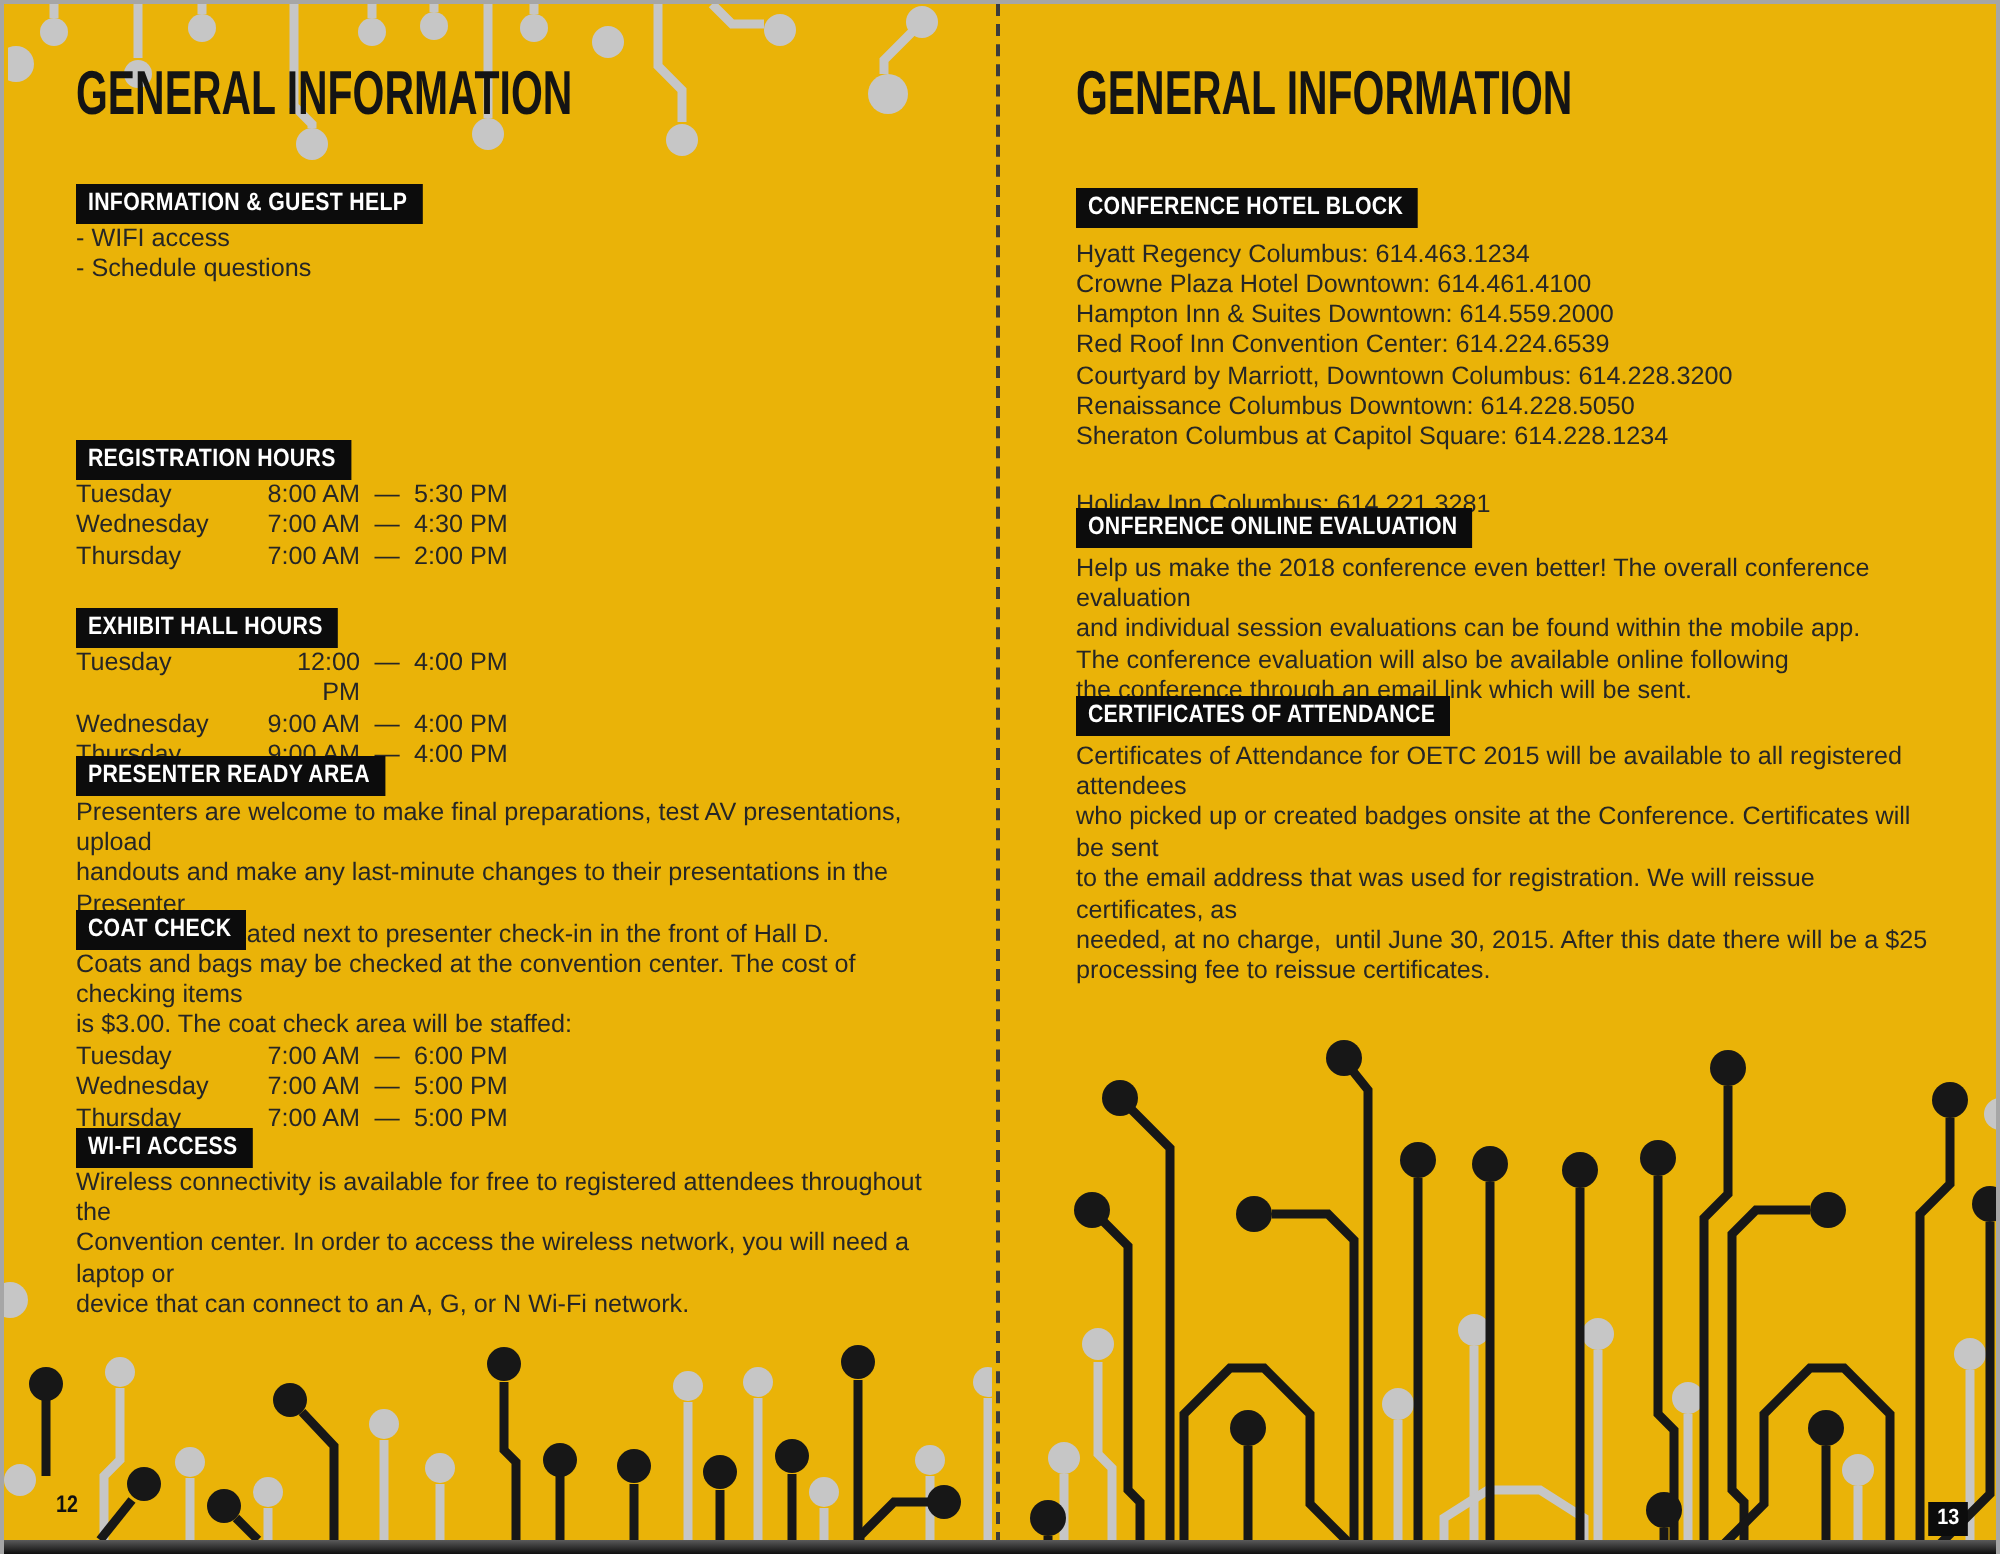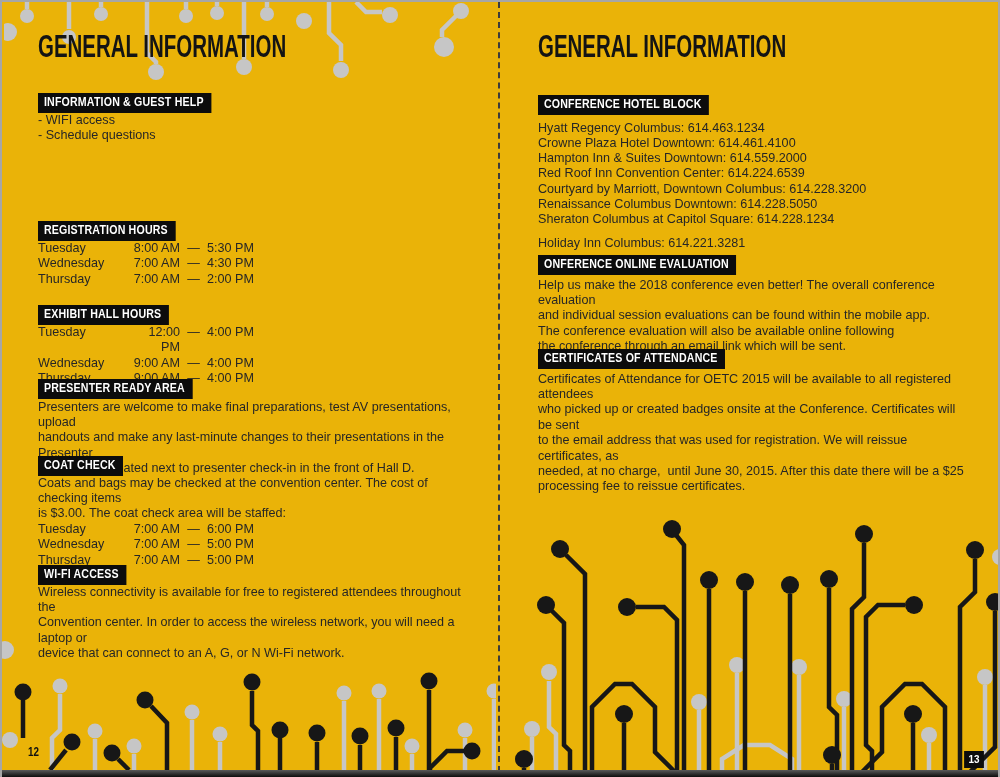--- a/index.html
+++ b/index.html
@@ -283,21 +283,21 @@
     <div class="sec" style="top:92px">
       <span class="badge">CONFERENCE HOTEL BLOCK</span>
       <div class="hotels">
         <div class="hotel">Hyatt Regency Columbus: 614.463.1234</div>
         <div class="hotel">Crowne Plaza Hotel Downtown: 614.461.4100</div>
         <div class="hotel">Hampton Inn &amp; Suites Downtown: 614.559.2000</div>
         <div class="hotel">Red Roof Inn Convention Center: 614.224.6539</div>
         <div class="hotel">Courtyard by Marriott, Downtown Columbus: 614.228.3200</div>
         <div class="hotel">Renaissance Columbus Downtown: 614.228.5050</div>
         <div class="hotel">Sheraton Columbus at Capitol Square: 614.228.1234</div>
-        <div class="hotel" style="margin-top:8px">Holiday Inn Columbus: 614.221.3281</div>
+        <div class="hotel" style="margin-top:18px">Holiday Inn Columbus: 614.221.3281</div>
       </div>
     </div>
 
     <div class="sec" style="top:252px">
       <span class="badge">ONFERENCE ONLINE EVALUATION</span>
       <p class="body" style="margin-top:3px">Help us make the 2018 conference even better! The overall conference evaluation
 and individual session evaluations can be found within the mobile app.
 The conference evaluation will also be available online following
 the conference through an email link which will be sent.</p>
     </div>

